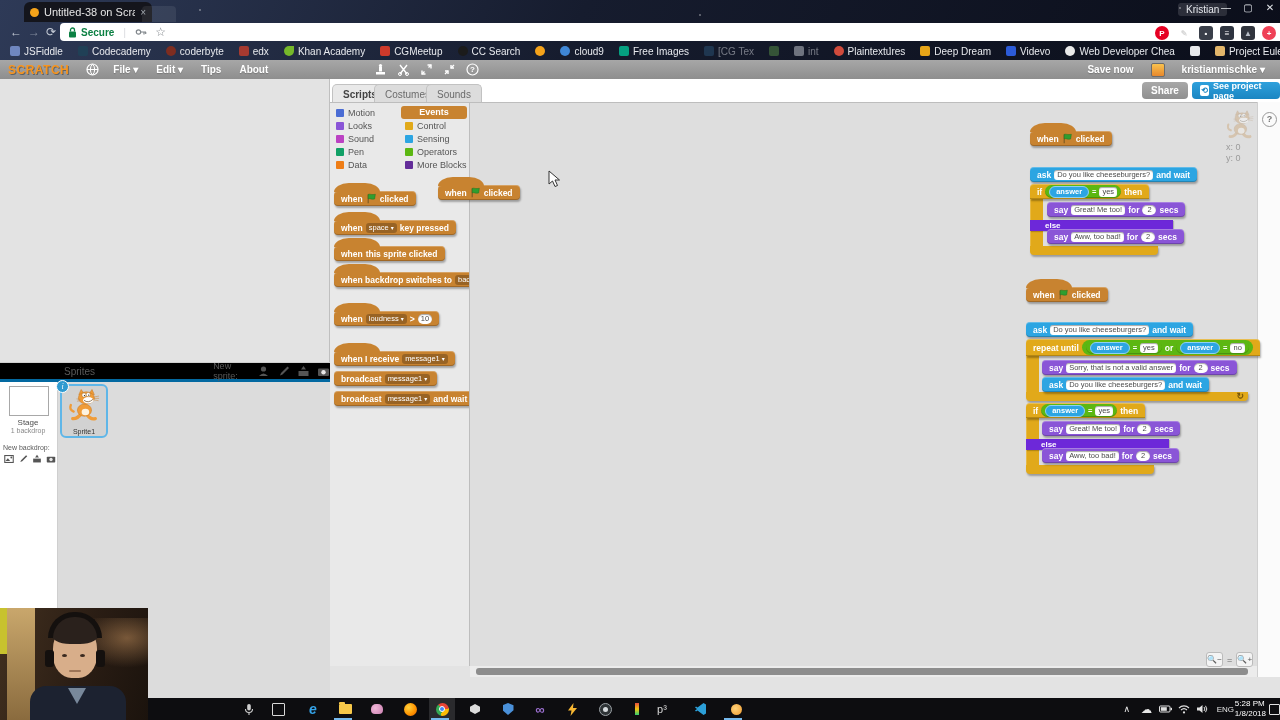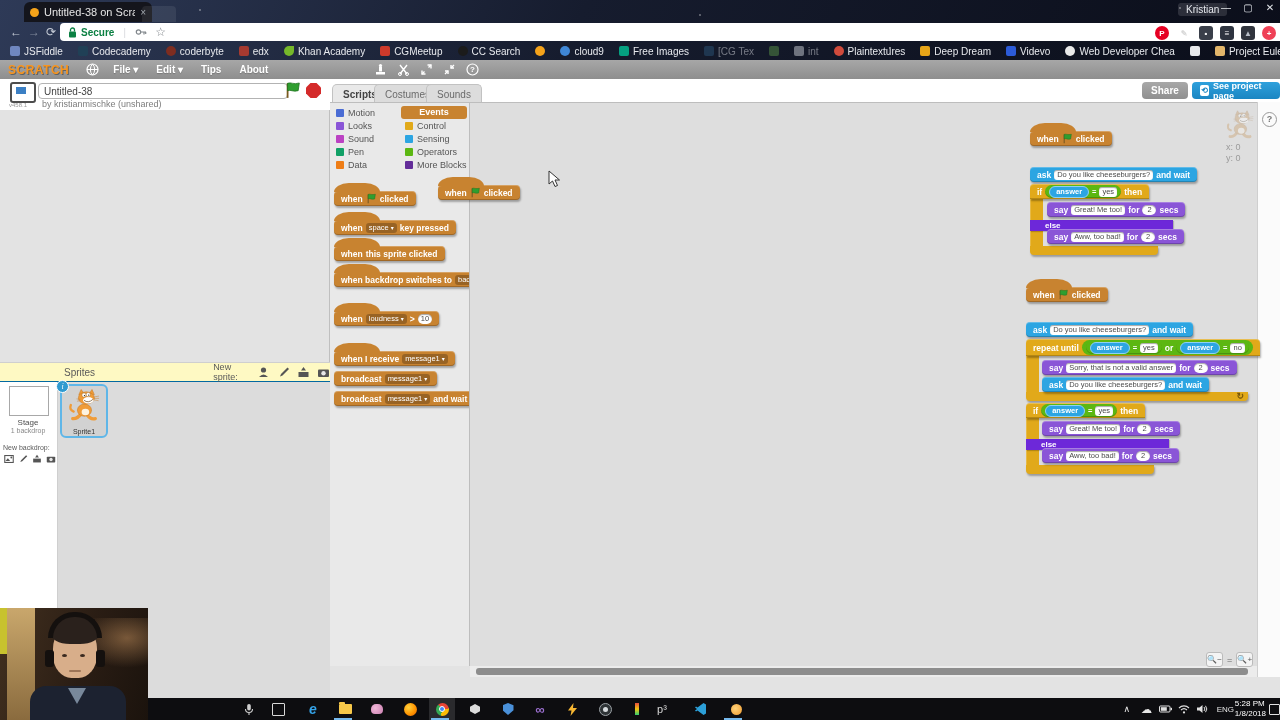--- a/index.html
+++ b/index.html
@@ -63,22 +63,22 @@
   .stage-toggle{position:absolute;left:10px;top:3px;width:22px;height:17px;border:2px solid #4d4d4d;
     border-radius:3px;background:#fff;}
   .stage-toggle i{position:absolute;left:4px;top:3px;width:10px;height:7px;background:#3b7fc4;display:block;}
   .version{position:absolute;left:9px;top:23px;font-size:6px;color:#9a9a9a;}
   .flag-btn{position:absolute;left:284px;top:2px;width:18px;height:18px;}
   .stop-btn{position:absolute;left:306px;top:4px;width:15px;height:15px;background:#d42a2a;
     clip-path:polygon(30% 0,70% 0,100% 30%,100% 70%,70% 100%,30% 100%,0 70%,0 30%);}
   #stage{position:absolute;left:0;top:31px;width:330px;height:245px;background:#fff;}
   .stage-coords{position:absolute;right:12px;bottom:4px;font-size:8px;color:#8f8f8f;display:flex;gap:10px;}
   
-  #sprites-header{position:absolute;left:0;top:283px;width:330px;height:20px;background:#fef9c3;
-    border-top:1px solid #cfcfcf;border-bottom:1px solid #0369a1;box-sizing:border-box;
+  #sprites-header{position:absolute;left:0;top:283px;width:330px;height:20px;background:#000000;
+    border-top:1px solid #cfcfcf;border-bottom:3px solid #0369a1;box-sizing:border-box;
     display:flex;align-items:center;}
   .sp-title{margin-left:64px;font-size:10px;color:#5a5a5a;}
   .new-sprite-label{margin-left:118px;font-size:9px;color:#5a5a5a;}
   .nsp-icons{display:flex;gap:7px;margin-left:8px;align-items:center;}
   #stage-col{position:absolute;left:0;top:303px;width:58px;height:316px;background:#ffffff;
     border-right:1px solid #cfcfcf;box-sizing:border-box;}
   .stage-thumb{position:absolute;left:9px;top:4px;width:38px;height:28px;background:#fff;border:1px solid #a8a8a8;}
   .stage-lbl{position:absolute;left:0;top:36px;width:56px;text-align:center;font-size:8px;color:#4d4d4d;}
   .stage-cnt{position:absolute;left:0;top:45px;width:56px;text-align:center;font-size:7px;color:#8a8a8a;}
   .new-bd{position:absolute;left:3px;top:62px;font-size:7px;color:#5a5a5a;}
@@ -371,37 +371,28 @@
           <path d="M2 11 L5 8 M11 2 L8 5" stroke="#fff" stroke-width="1.4"></path>
           <path d="M5 11 V8 H2 M8 2 V5 H11" fill="none" stroke="#fff" stroke-width="1.4"></path>
         </svg>
     </span>
     <span class="tool-ico">
       <svg width="13" height="13" viewBox="0 0 13 13">
           <circle cx="6.5" cy="6.5" r="5.5" fill="none" stroke="#fff" stroke-width="1.2"></circle>
           <text x="6.5" y="9.3" text-anchor="middle" font-size="8" fill="#fff" font-weight="bold">?</text>
         </svg>
     </span>
+    <span id="menubar-right">
+      <span class="menu-item">Save now</span>
+      <span class="avatar"></span>
+      <span class="menu-item"><span>kristianmischke</span> ▾</span>
+    </span>
   </div>
 
   <div id="left-col">
-    <div id="proj-header">
-      <span class="stage-toggle">
-          <i></i>
-        </span>
-      <span class="version">v458.1</span>
-      <input class="title-input" value="Untitled-38" style="">
-      <span class="byline">by kristianmischke (unshared)</span>
-      <span class="flag-btn">
-        <svg width="18" height="18" viewBox="0 0 16 16">
-            <use href="#flagdef"></use>
-          </svg>
-      </span>
-      <span class="stop-btn"></span>
-    </div>
     <div id="sprites-header">
       <span class="sp-title">Sprites</span>
       <span class="new-sprite-label">New sprite:</span>
       <span class="nsp-icons">
         <svg class="mini-ico" width="13" height="13" viewBox="0 0 13 13">
             <circle cx="6.5" cy="4" r="2.6" fill="#555"></circle>
             <path d="M2 11 Q6.5 6 11 11 Z" fill="#555"></path>
           </svg>
         <svg class="mini-ico" width="13" height="13" viewBox="0 0 13 13">
             <path d="M10.5 1.5 L4 8 L3 10.5 L5.5 9.5 L12 3 Z" fill="#555"></path>

